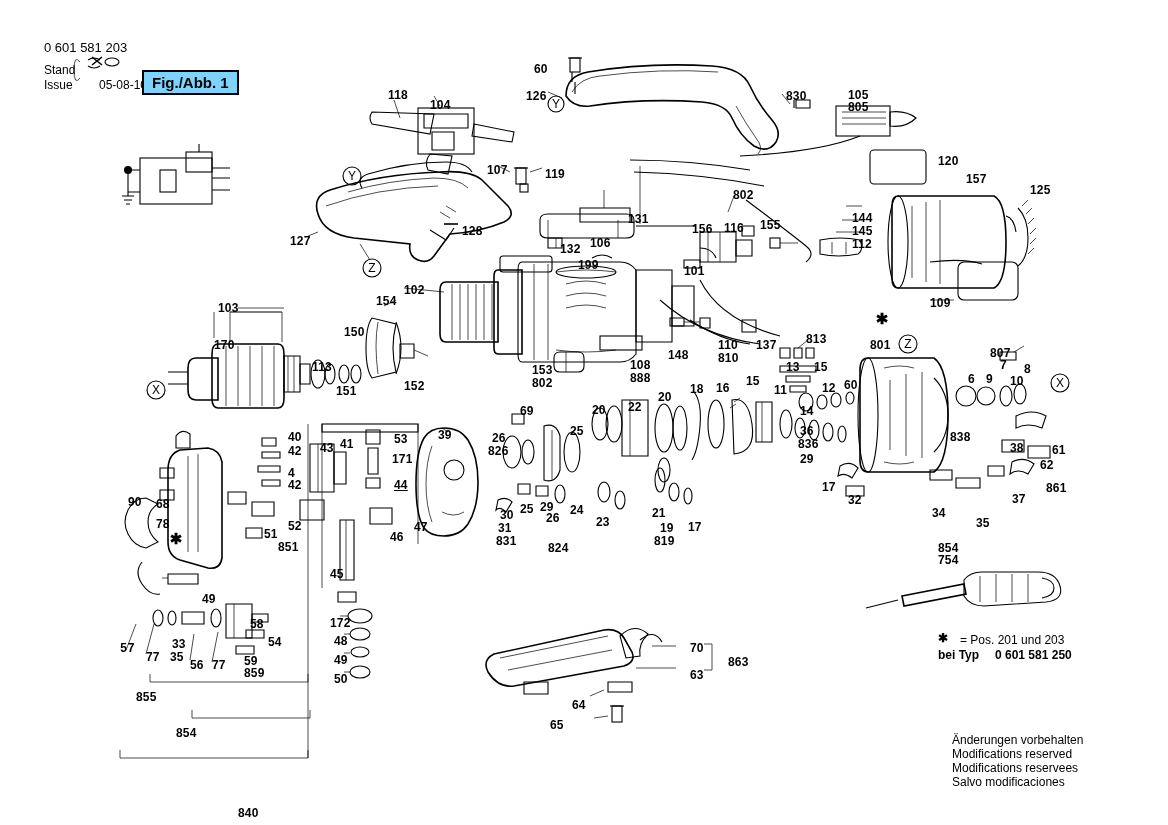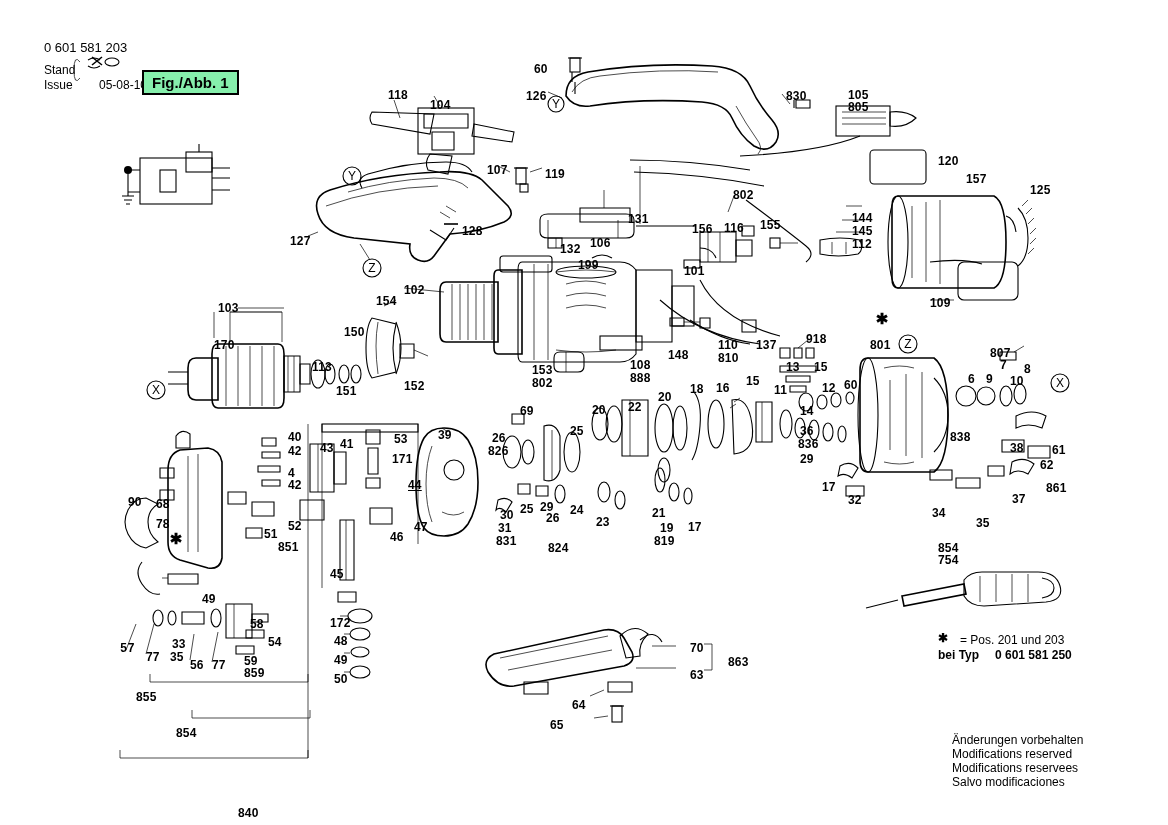--- a/index.html
+++ b/index.html
@@ -1,21 +1,21 @@
 <!DOCTYPE html>
 <html><head>
 <meta charset="utf-8">
 <style>
   html,body{margin:0;padding:0;background:#ffffff;}
   body{font-family:"Liberation Sans", sans-serif;}
   #page{position:relative;width:1168px;height:825px;background:#fff;overflow:hidden;}
   .num{position:absolute;font-weight:bold;font-size:12px;color:#000;white-space:nowrap;letter-spacing:0.2px;}
   .lbl-b{font-weight:bold;}
   .hdr{position:absolute;font-size:12px;color:#000;white-space:nowrap;}
-  .figbox{position:absolute;border:2px solid #000;padding:2px 8px;font-weight:bold;font-size:15px;background:#86efac;}
+  .figbox{position:absolute;border:2px solid #000;padding:2px 8px;font-weight:bold;font-size:15px;background:#7dd3fc;}
   .foot{position:absolute;font-size:12px;color:#000;white-space:nowrap;}
   svg.art{position:absolute;left:0;top:0;width:1168px;height:825px;}
   .st{fill:none;stroke:#000;stroke-width:1.1;}
   .st2{fill:none;stroke:#000;stroke-width:1.6;}
   .thin{fill:none;stroke:#000;stroke-width:0.7;}
   .fillk{fill:#000;stroke:none;}
   .star{font-size:15px;font-weight:bold;}
 </style>
 </head>
 <body>
@@ -438,21 +438,21 @@
       <div class="num" style="left: 336px; top: 384px;">151</div>
       <div class="num" style="left: 404px; top: 379px;">152</div>
       <div class="num" style="left: 532px; top: 363px;">153</div>
       <div class="num" style="left: 532px; top: 376px;">802</div>
       <div class="num" style="left: 630px; top: 358px;">108</div>
       <div class="num" style="left: 630px; top: 371px;">888</div>
       <div class="num" style="left: 668px; top: 348px;">148</div>
       <div class="num" style="left: 718px; top: 338px;">110</div>
       <div class="num" style="left: 718px; top: 351px;">810</div>
       <div class="num" style="left: 756px; top: 338px;">137</div>
-      <div class="num" style="left: 806px; top: 332px;">918</div>
+      <div class="num" style="left: 806px; top: 332px;">813</div>
       <div class="num" style="left: 870px; top: 338px;">801</div>
       <div class="num" style="left: 900px; top: 336px; width: 16px; height: 16px; line-height: 16px; text-align: center; font-weight: normal;">Z</div>
       <div class="num" style="left: 990px; top: 346px;">807</div>
       <div class="num" style="left: 1000px; top: 358px;">7</div>
       <div class="num" style="left: 1024px; top: 362px;">8</div>
       <div class="num" style="left: 1052px; top: 375px; width: 16px; height: 16px; line-height: 16px; text-align: center; font-weight: normal;">X</div>
       <div class="num" style="left: 148px; top: 382px; width: 16px; height: 16px; line-height: 16px; text-align: center; font-weight: normal;">X</div>
       <div class="num" style="left: 786px; top: 360px;">13</div>
       <div class="num" style="left: 800px; top: 360px; margin-top: 44px;">14</div>
       <div class="num" style="left: 814px; top: 360px;">15</div>
@@ -500,21 +500,21 @@
       <div class="num" style="left: 654px; top: 534px;">819</div>
       <div class="num" style="left: 438px; top: 428px;">39</div>
       <div class="num" style="left: 288px; top: 430px;">40</div>
       <div class="num" style="left: 288px; top: 444px;">42</div>
       <div class="num" style="left: 288px; top: 466px;">4</div>
       <div class="num" style="left: 288px; top: 478px;">42</div>
       <div class="num" style="left: 320px; top: 441px;">43</div>
       <div class="num" style="left: 340px; top: 437px;">41</div>
       <div class="num" style="left: 394px; top: 432px;">53</div>
       <div class="num" style="left: 392px; top: 452px;">171</div>
-      <div class="num" style="left: 408px; top: 478px; text-decoration: underline;">44</div>
+      <div class="num" style="left: 394px; top: 478px; text-decoration: underline;">44</div>
       <div class="num" style="left: 156px; top: 497px;">68</div>
       <div class="num" style="left: 156px; top: 517px;">78</div>
       <div class="num" style="left: 128px; top: 495px;">90</div>
       <div class="num" style="left: 264px; top: 527px;">51</div>
       <div class="num" style="left: 288px; top: 519px;">52</div>
       <div class="num" style="left: 278px; top: 540px;">851</div>
       <div class="num" style="left: 330px; top: 567px;">45</div>
       <div class="num" style="left: 390px; top: 530px;">46</div>
       <div class="num" style="left: 414px; top: 520px;">47</div>
       <div class="num" style="left: 202px; top: 592px;">49</div>

